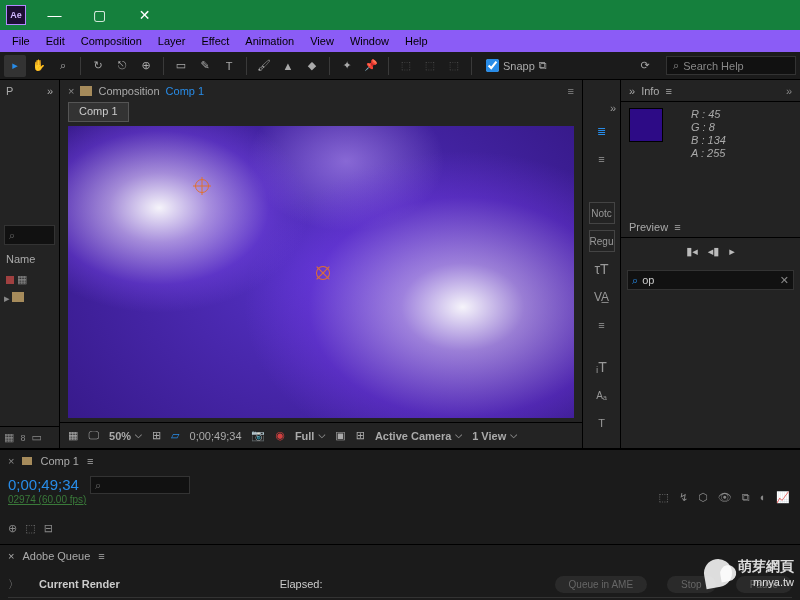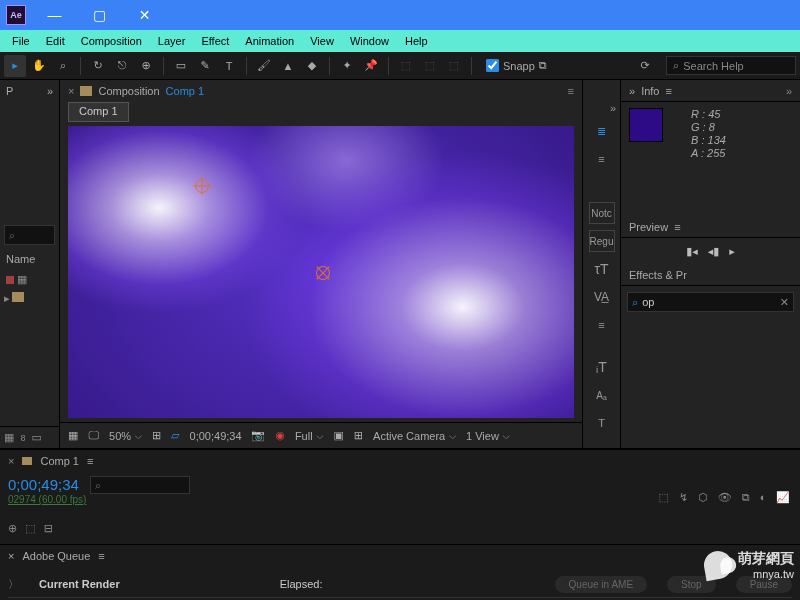--- a/index.html
+++ b/index.html
@@ -1,24 +1,24 @@
 <!DOCTYPE html>
 <html><head>
 <meta charset="utf-8">
 <style>
 * { margin: 0; padding: 0; box-sizing: border-box; font-family: "Segoe UI", Tahoma, sans-serif; font-size: 11px; user-select: none; }
 body { width: 800px; height: 600px; background: #1b1b1b; overflow: hidden; color: #ccc; }
 
-.titlebar { height: 30px; background: #3b82f6; display: flex; align-items: center; color: #fff; font-size: 12px; }
+.titlebar { height: 30px; background: #15803d; display: flex; align-items: center; color: #fff; font-size: 12px; }
 .titlebar .ae-logo { width: 20px; height: 20px; background: #1d0e33; border: 1px solid #b388ff; margin: 0 6px; display: flex; align-items: center; justify-content: center; font-size: 9px; font-weight: bold; color: #d1b8ff; }
 .titlebar .title-text { flex: 1; }
 .win-btns { display: flex; height: 100%; }
 .win-btn { width: 45px; display: flex; align-items: center; justify-content: center; font-size: 14px; }
 
-.menubar { height: 22px; background: #5eead4; display: flex; align-items: center; padding: 0 4px; color: #000; font-size: 12px; }
+.menubar { height: 22px; background: #8b5cf6; display: flex; align-items: center; padding: 0 4px; color: #000; font-size: 12px; }
 .menubar span { padding: 2px 8px; }
 
 .toolbar { height: 28px; background: #1b1b1b; border-bottom: 1px solid #000; display: flex; align-items: center; padding: 0 4px; gap: 2px; }
 .tool-btn { width: 22px; height: 22px; display: flex; align-items: center; justify-content: center; color: #aaa; border-radius: 2px; }
 .tool-btn.active { background: #333; color: #288ce8; }
 .tool-sep { width: 1px; height: 18px; background: #3a3a3a; margin: 0 4px; }
 .snap-box { display: flex; align-items: center; gap: 4px; color: #aaa; margin-left: 8px; }
 .snap-box input { accent-color: #288ce8; }
 .search-help { background: #111; border: 1px solid #333; color: #888; padding: 2px 6px; width: 130px; margin-left: 8px; display: flex; align-items: center; gap: 4px; }
 
@@ -47,21 +47,21 @@
   radial-gradient(ellipse 200px 140px at 18% 28%, rgba(255,255,255,0.95), rgba(230,210,255,0.6) 25%, rgba(120,70,230,0.4) 55%, transparent 75%),
   radial-gradient(ellipse 280px 200px at 78% 62%, rgba(255,255,255,0.95), rgba(225,200,255,0.55) 22%, rgba(120,60,235,0.35) 55%, transparent 78%),
   radial-gradient(ellipse 140px 100px at 55% 12%, rgba(200,170,255,0.5), transparent 70%),
   radial-gradient(ellipse 500px 380px at 50% 50%, rgba(95,55,220,0.9), rgba(55,25,140,0.95) 70%, rgba(30,15,80,1));
 }
 .crosshair { position: absolute; width: 14px; height: 14px; border: 1px solid #e07030; border-radius: 50%; }
 .crosshair::before, .crosshair::after { content: ""; position: absolute; background: #e07030; }
 .crosshair::before { left: 50%; top: -3px; bottom: -3px; width: 1px; transform: translateX(-50%); }
 .crosshair::after { top: 50%; left: -3px; right: -3px; height: 1px; transform: translateY(-50%); }
 .viewer-ctrl { height: 26px; display: flex; align-items: center; padding: 0 8px; gap: 10px; color: #aaa; background: #232323; border-top: 1px solid #000; }
-.viewer-ctrl .dd { display: flex; align-items: flex-end; gap: 4px; }
+.viewer-ctrl .dd { display: flex; align-items: flex-start; gap: 4px; font-weight: bold; }
 .viewer-ctrl .dd::after { content: "⌵"; font-size: 9px; color: #888; }
 
 .right-col { width: 38px; background: #232323; border-left: 1px solid #000; display: flex; flex-direction: column; padding-top: 22px; gap: 6px; align-items: center; color: #999; }
 .right-col .ricon { width: 26px; height: 22px; display: flex; align-items: center; justify-content: center; border: 1px solid transparent; }
 .right-col .ricon.txt { border: 1px solid #444; font-size: 10px; }
 .right-col .tT { font-size: 14px; }
 
 .side-panels { width: 180px; background: #232323; border-left: 1px solid #000; display: flex; flex-direction: column; }
 .sp-hdr { height: 22px; display: flex; align-items: center; padding: 0 8px; gap: 6px; color: #aaa; border-bottom: 1px solid #000; }
 .sp-hdr .chev { margin-left: auto; color: #888; }
@@ -88,21 +88,21 @@
 
 .rq { border-top: 1px solid #000; }
 .rq-tab { height: 22px; display: flex; align-items: center; padding: 0 8px; gap: 8px; color: #aaa; }
 .rq-body { padding: 4px 8px; }
 .rq-row { display: flex; align-items: center; height: 26px; gap: 20px; }
 .rq-row .cur { color: #ccc; font-weight: bold; }
 .rq-row .elap { color: #ccc; margin-left: 140px; }
 .rq-btn { background: #2a2a2a; color: #666; padding: 3px 14px; border-radius: 10px; font-size: 10px; }
 .rq-cols { display: flex; height: 18px; color: #888; font-size: 10px; border-top: 1px solid #333; align-items: center; }
 
-.watermark { position: absolute; right: 6px; bottom: 20px; color: rgba(255,255,255,0.85); text-align: right; font-size: 11px; display: flex; align-items: center; gap: 6px; }
+.watermark { position: absolute; right: 6px; bottom: 12px; color: rgba(255,255,255,0.85); text-align: right; font-size: 11px; display: flex; align-items: center; gap: 6px; }
 .watermark .leaf { width: 28px; height: 28px; background: rgba(255,255,255,0.85); border-radius: 50% 50% 50% 0; transform: rotate(-10deg); position: relative; }
 .watermark .leaf::after { content: ""; position: absolute; right: -4px; bottom: 4px; width: 16px; height: 16px; background: rgba(255,255,255,0.85); border-radius: 50% 50% 50% 0; }
 </style>
 </head>
 <body>
 
 <div class="titlebar">
   <div class="ae-logo">Ae</div>
   <div class="win-btns">
     <div class="win-btn">―</div>
@@ -266,23 +266,20 @@
     <div style="height:50px"></div>
     <div class="sp-hdr">
       <span>Preview</span>
       <span>≡</span>
     </div>
     <div class="preview-body">
       <span>▮◂</span>
       <span>◂▮</span>
       <span>▸</span>
     </div>
-    <div class="sp-hdr">
-      <span>Effects &amp; Pr</span>
-    </div>
     <div class="fx-search">
       <span style="color:#288ce8">⌕</span>
       <span>op</span>
       <span class="x">✕</span>
     </div>
     <div style="flex:1"></div>
   </div>
 </div>
 
 <div class="timeline">

